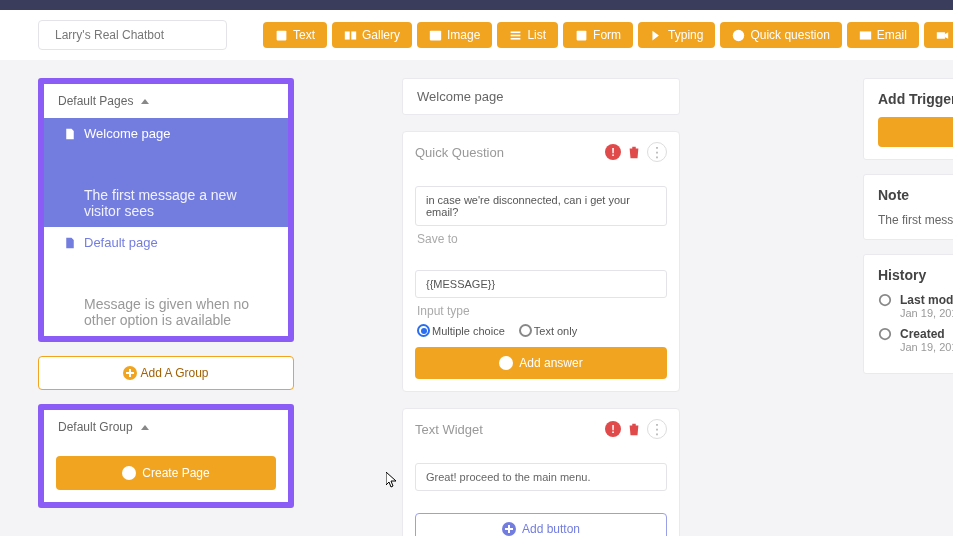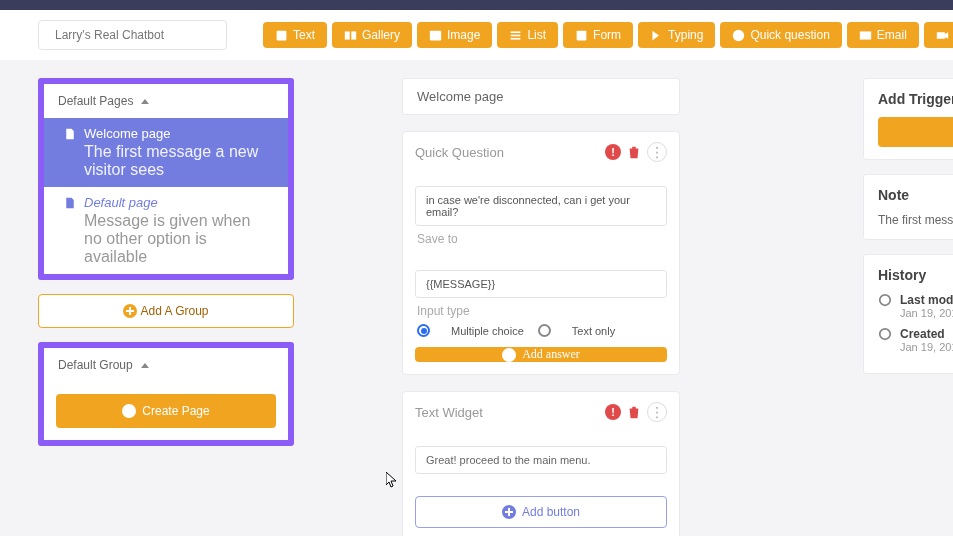--- a/index.html
+++ b/index.html
@@ -11,44 +11,44 @@
   .toolbar { display: flex; gap: 5px; margin-left: 26px; }
   .tbtn { background: #f0a420; color: #fff; border: none; border-radius: 4px; padding: 6px 12px; font-size: 12px; display: flex; align-items: center; gap: 5px; cursor: pointer; white-space: nowrap; }
   .tbtn svg { width: 13px; height: 13px; fill: #fff; }
   .main-row { display: flex; gap: 18px; padding: 18px 0 0 38px; }
   .sidebar { width: 256px; display: flex; flex-direction: column; gap: 14px; }
   .panel { background: #fff; border: 6px solid #8b5cf6; border-radius: 3px; }
   .panel-head { padding: 10px 14px; font-size: 12px; color: #666; display: flex; align-items: center; gap: 8px; cursor: pointer; }
   .page-item { padding: 8px 20px; display: flex; flex-direction: column; gap: 2px; cursor: pointer; }
   .page-item.active { background: #737de0; color: #fff; }
   .page-item .row1 { display: flex; align-items: center; gap: 8px; }
-  .page-item .desc { font-size: 16px; color: rgba(255,255,255,.9); margin-left: 20px; }
-  .page-item.inactive .name { color: #737de0; font-style: italic; }
+  .page-item .desc { font-size: 14px; color: rgba(255,255,255,.9); margin-left: 20px; margin-top: 44px; }
+  .page-item.inactive .name { color: #737de0; }
   .page-item.inactive .desc { color: #999; }
   .doc-icon { width: 12px; height: 12px; fill: currentColor; }
   .add-group { border: 1px solid #f0a420; background: #fff; color: #a16207; border-radius: 4px; padding: 9px; text-align: center; font-size: 12px; cursor: pointer; display:flex;align-items:center;justify-content:center;gap:3px;}
   .create-page { background: #f0a420; color: #fff; border: none; border-radius: 4px; padding: 10px; font-size: 12px; cursor: pointer; display:flex;align-items:center;justify-content:center;gap:6px; width: calc(100% - 24px); margin:12px;}
   .canvas { flex: 1; padding: 0 12px 0 90px; display:flex;flex-direction:column;gap:16px; }
   .page-title-input { background:#fff; border:1px solid #eaeaee; border-radius:3px; padding:10px 14px; font-size:13px; color:#666; width:278px; }
   .widget { background:#fff; border:1px solid #eaeaee; border-radius:4px; width:278px; padding:10px 12px 12px; }
   .widget-head { display:flex; align-items:center; justify-content:space-between; margin-bottom:8px;}
   .widget-title { color:#999; font-size:13px; }
   .widget-icons { display:flex; align-items:center; gap:6px; }
   .alert-dot { width:16px;height:16px;border-radius:50%;background:#e14a4a;color:#fff;display:flex;align-items:center;justify-content:center;font-size:11px;font-weight:bold;}
   .trash { width:14px;height:14px; cursor:pointer;}
   .trash path{ fill:#e14a4a;}
   .menu-dot { width:20px;height:20px;border:1px solid #ddd;border-radius:50%;display:flex;align-items:center;justify-content:center;color:#aaa;cursor:pointer;font-size:14px;}
   .field { border:1px solid #e4e4e8; border-radius:3px; padding:7px 10px; font-size:11px; color:#555; margin-bottom:6px;margin-top:24px; }
   .lbl { font-size:12px; color:#aaa; margin:6px 0 4px 2px; }
   .radio-row { display:flex; gap:14px; align-items:center; margin:6px 0 10px 2px; }
-  .radio { display:flex; align-items:center; gap:21px; font-size:11px; color:#555;}
+  .radio { display:flex; align-items:center; gap:2px; font-size:11px; color:#555;}
   .radio-circle { width:13px;height:13px;border:2px solid #888;border-radius:50%;display:flex;align-items:center;justify-content:center;}
   .radio-circle.selected { border-color:#2a6df0;}
   .radio-circle.selected::after{content:"";width:6px;height:6px;border-radius:50%;background:#2a6df0;}
-  .add-answer { background:#f0a420; color:#fff; border:none; border-radius:4px; width:100%; font-size:12px; cursor:pointer; display:flex;align-items:center;justify-content:center;gap:6px;font-family:Liberation Serif, serif;}
+  .add-answer { background:#f0a420; color:#fff; border:none; border-radius:4px; padding:9px; width:100%; font-size:12px; cursor:pointer; display:flex;align-items:center;justify-content:center;gap:6px;}
   .add-button-btn { background:#fff; border:1px solid #9aa0e8; color:#737de0; border-radius:4px; padding:8px; width:100%; font-size:12px; cursor:pointer; display:flex;align-items:center;justify-content:center;gap:6px;}
   .rightcol { width:90px; overflow:hidden; display:flex; flex-direction:column; gap:14px; }
   .rpanel { background:#fff; border:1px solid #eaeaee; border-radius:3px; padding:12px 14px; width:200px;}
   .rpanel h4 { font-size:14px; font-weight:600; color:#444; margin-bottom:10px;}
   .trigger-btn { background:#f0a420; height:30px; border-radius:4px; width:100%;}
   .note-text { font-size:12px; color:#666; margin-top:6px;}
   .hist-item { display:flex; gap:8px; align-items:flex-start; margin-bottom:8px;}
   .hist-item .hi-txt { display:flex; flex-direction:column;}
   .hist-item .hi-lbl { font-size:12px; font-weight:600; color:#444;}
   .hist-item .hi-date { font-size:11px; color:#999;}

